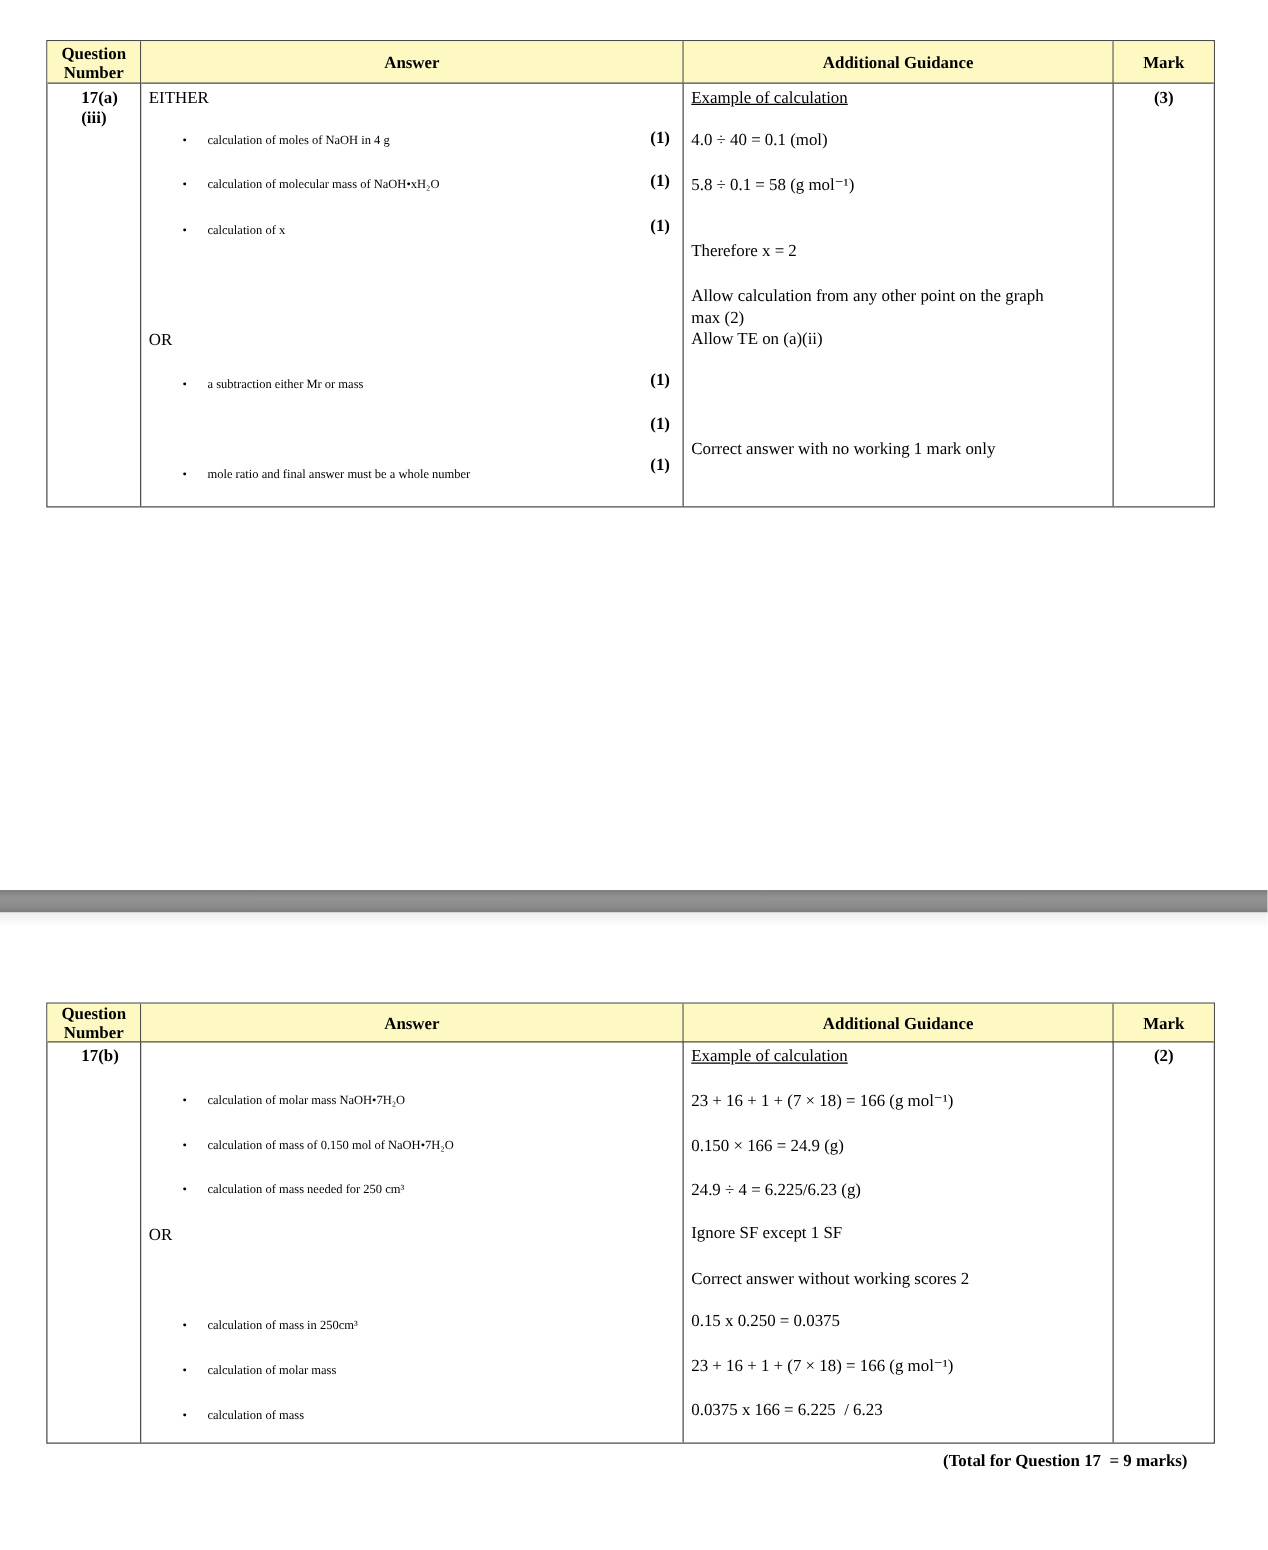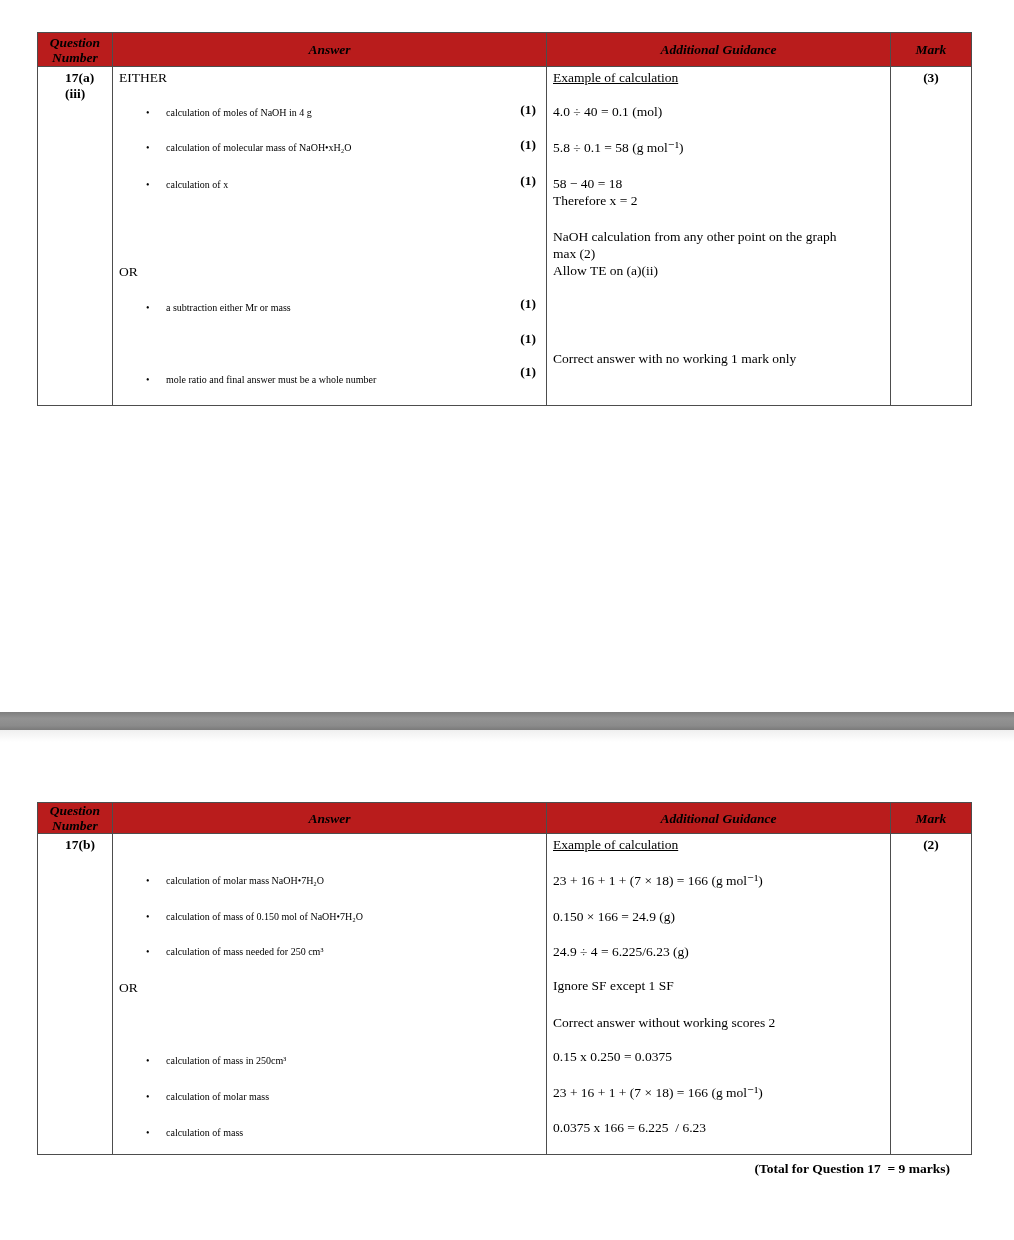--- a/index.html
+++ b/index.html
@@ -9,26 +9,25 @@
     background: #ffffff; color: #000;
     font-family: "Liberation Serif", "DejaVu Serif", serif;
     overflow: hidden;
   }
   .mtable {
     position: absolute; left: 37px; width: 935px;
     border: 1px solid #4d4d4d; background: #fff;
   }
   .thead, .tbody { display: grid; grid-template-columns: 75px 434px 344px auto; }
   .th {
-    background: #b91c1c;
+    background: #fef9c3;
     border-right: 1px solid #4d4d4d; border-bottom: 1px solid #4d4d4d;
     display: flex; align-items: center; justify-content: center;
     text-align: center; font-weight: bold; font-size: 13.5px; line-height: 15px;
     white-space: pre-line;
-    font-style: italic;
   }
   .th.last { border-right: none; }
   .cell { position: relative; border-right: 1px solid #4d4d4d; }
   .cell.last { border-right: none; }
   .line {
     position: absolute; left: 6px; right: 4px;
     font-size: 13.5px; line-height: 16px; white-space: pre-wrap;
   }
   .gtitle { text-decoration: underline; }
   .qn { position: absolute; top: 3px; left: 5px; font-weight: bold; font-size: 13.5px; margin-left: 22px; }
@@ -93,23 +92,22 @@
 
       <div class="brow" style="top:305px;">
         <span class="bdot">•</span><span>mole ratio and final answer must be a whole number</span>
       </div>
       <div class="bmark" style="top:297px;">(1)</div>
     </div>
     <div class="cell">
       <div class="line gtitle" style="top:3px;">Example of calculation</div>
       <div class="line" style="top:37px;">4.0 ÷ 40 = 0.1 (mol)</div>
       <div class="line" style="top:73px;">5.8 ÷ 0.1 = 58 (g mol⁻¹)</div>
-      <div class="line" style="top:109px;">58 − 40 = 18</div>
       <div class="line" style="top:126px;">Therefore x = 2</div>
-      <div class="line" style="top:162px;">NaOH calculation from any other point on the graph</div>
+      <div class="line" style="top:162px;">Allow calculation from any other point on the graph</div>
       <div class="line" style="top:179px;">max (2)</div>
       <div class="line" style="top:196px;">Allow TE on (a)(ii)</div>
       <div class="line" style="top:284px;">Correct answer with no working 1 mark only</div>
     </div>
     <div class="cell last">
       <div class="mark-val" style="top:3px;">(3)</div>
     </div>
   </div>
 </section>
 

